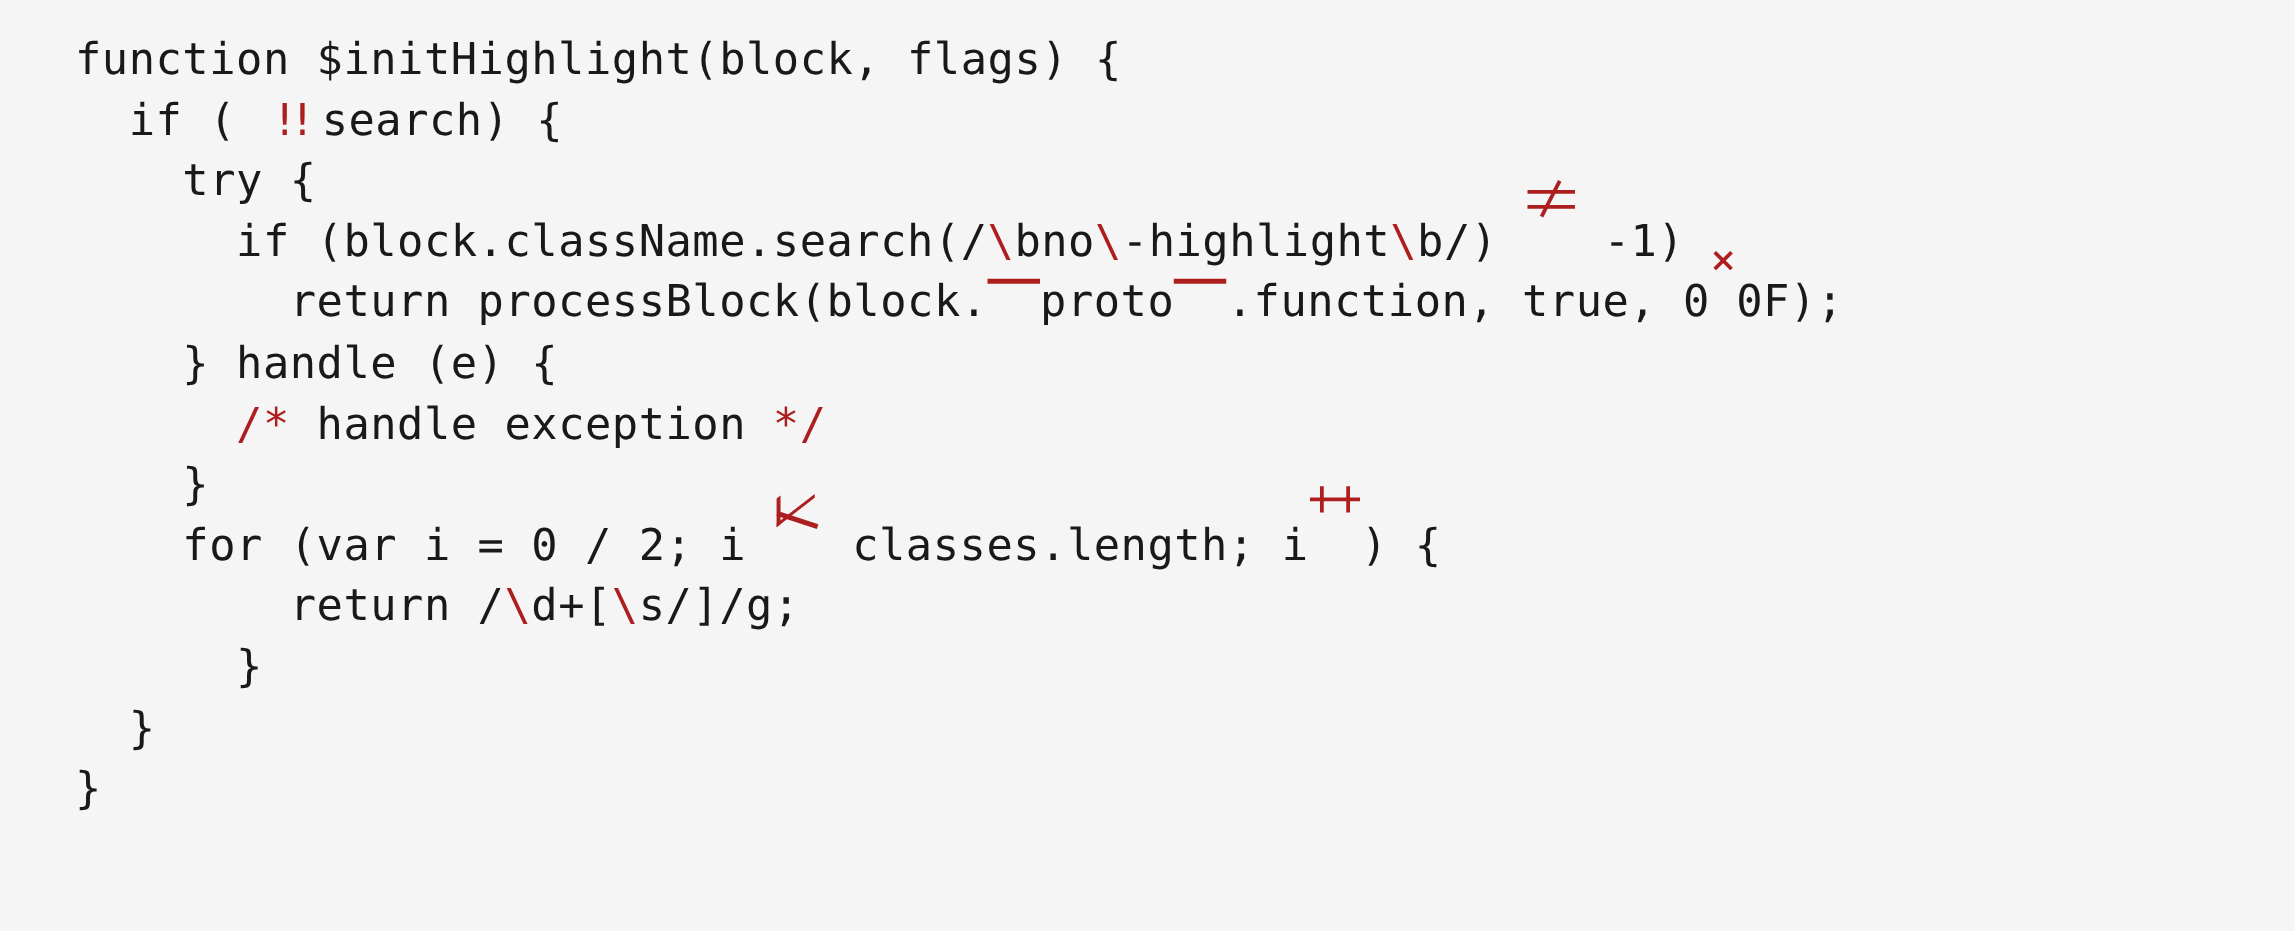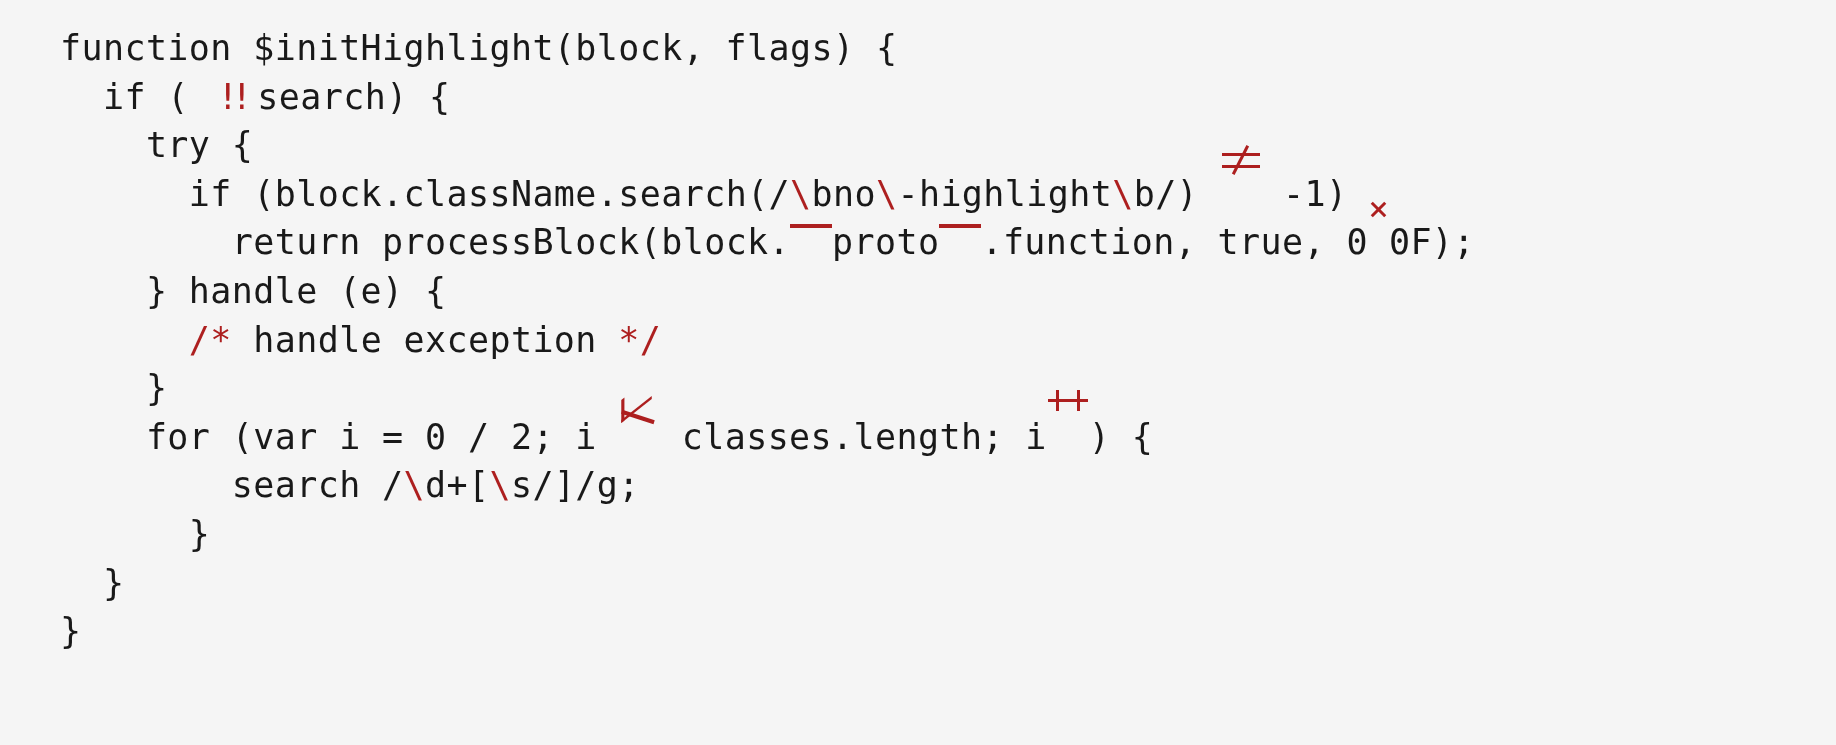--- a/index.html
+++ b/index.html
@@ -187,21 +187,21 @@
 
   <div class="code-line"><span class="tok-plain">    </span><span class="tok-plain">} handle (e) {</span></div>
 
   <div class="code-line"><span class="tok-plain">      </span><span class="tok-com">/*</span><span class="tok-plain"> handle exception </span><span class="tok-com">*/</span></div>
 
   <div class="code-line"><span class="tok-plain">    </span><span class="tok-plain">}</span></div>
 
   <div class="code-line"><span class="tok-plain">    </span><span class="tok-plain">for (var i = 0 / 2; i </span><span class="lig lig-leq"><span class="chev"></span><span class="under"></span></span><span class="tok-plain"> classes.length; i</span><span class="lig lig-plusplus"><span class="hbar"></span><span class="vbar v1"></span><span class="vbar v2"></span></span><span class="tok-plain">) {</span></div>
 
 
-  <div class="code-line"><span class="tok-plain">        </span><span class="tok-plain">search /</span><span class="tok-esc">\</span><span class="tok-plain">d+[</span><span class="tok-esc">\</span><span class="tok-plain">s/]/g;</span></div>
+  <div class="code-line"><span class="tok-plain">        </span><span class="tok-plain">return /</span><span class="tok-esc">\</span><span class="tok-plain">d+[</span><span class="tok-esc">\</span><span class="tok-plain">s/]/g;</span></div>
 
   <div class="code-line"><span class="tok-plain">      </span><span class="tok-plain">}</span></div>
 
   <div class="code-line"><span class="tok-plain">  </span><span class="tok-plain">}</span></div>
 
   <div class="code-line"><span class="tok-plain"></span><span class="tok-plain">}</span></div>
 
 </div>
 
 </body></html>

